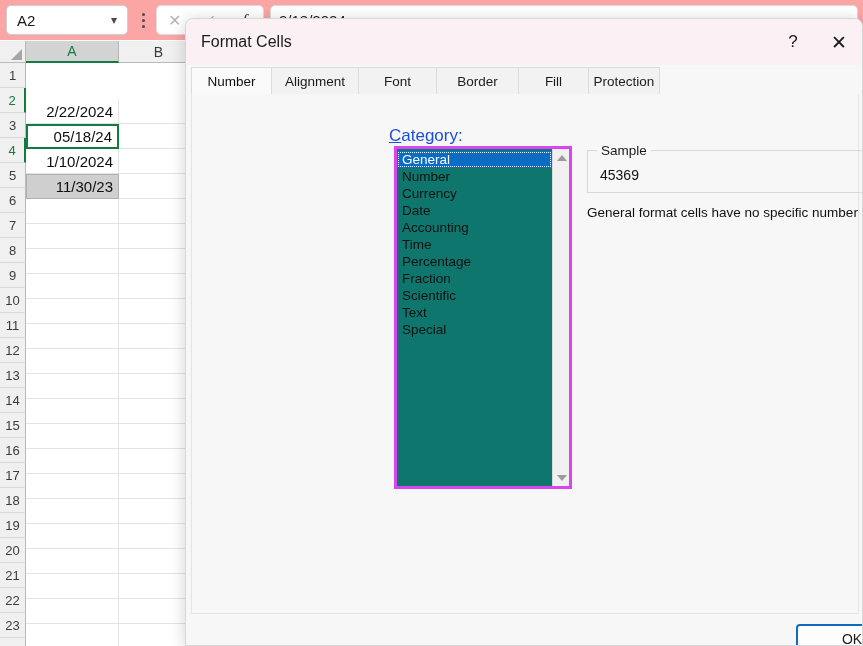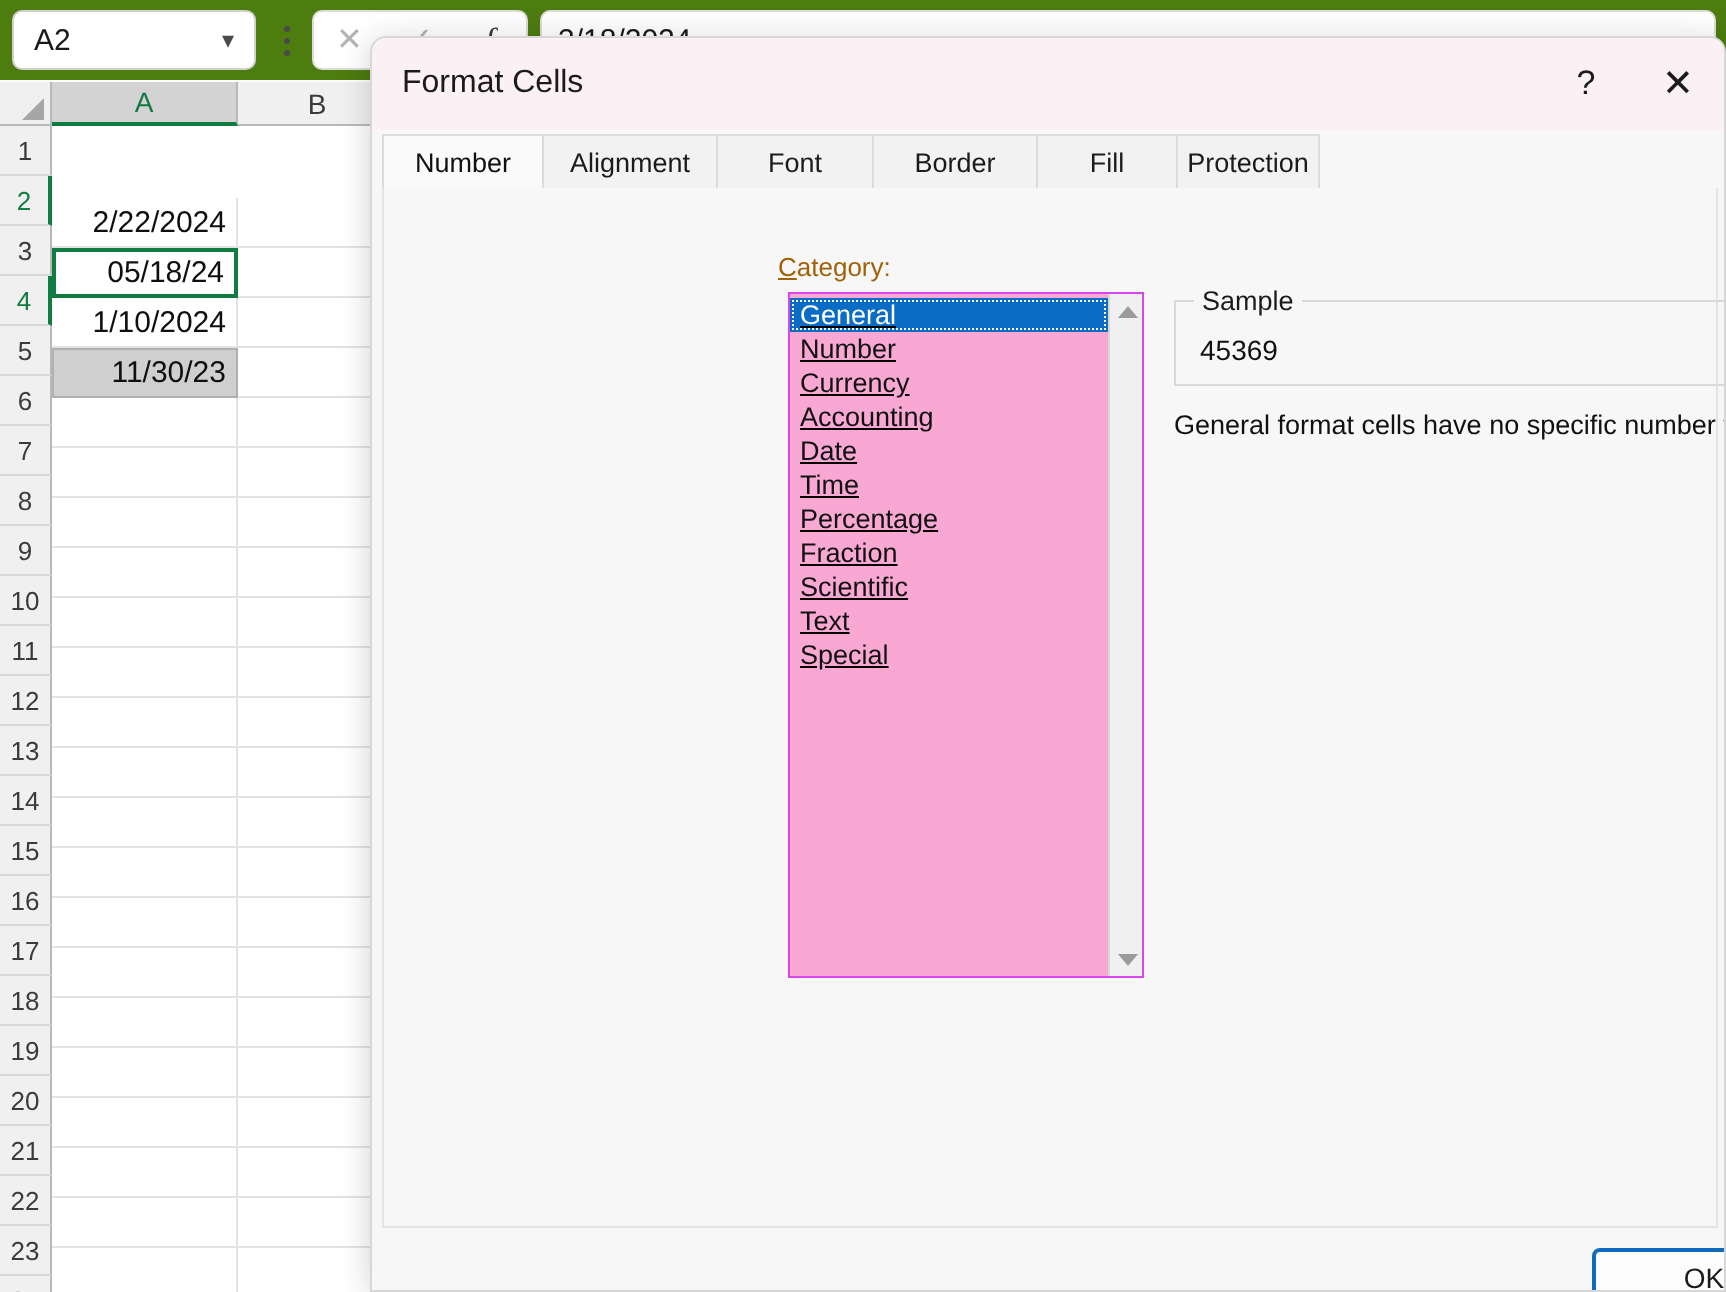--- a/index.html
+++ b/index.html
@@ -15,21 +15,21 @@
   
   #excel-app {
     position: absolute; inset: 0;
     background: #ffffff;
   }
 
   
   #formula-strip {
     position: absolute; left: 0; top: 0;
     width: 863px; height: 40px;
-    background: #4d7c0f;
+    background: #fca5a5;
   }
   #name-box {
     position: absolute; left: 6px; top: 5px;
     width: 122px; height: 30px;
     background: #ffffff;
     border: 1px solid #d0d0d0;
     border-radius: 5px;
     display: flex; align-items: center;
   }
   #name-box .nb-text {
@@ -189,30 +189,29 @@
     position: absolute; left: 5px; top: 75px;
     width: 668px; height: 520px;
     background: #f7f7f7;
     border: 1px solid #e4e4e4;
     border-top: none;
   }
 
   
   #cat-label {
     position: absolute; left: 203px; top: 107px;
-    font-size: 13px; color: #a16207;
+    font-size: 17px; color: #1d4ed8;
   }
   #cat-label u { text-decoration: underline; }
   #cat-list {
     position: absolute; left: 208px; top: 127px;
     width: 178px; height: 343px;
-    background: #f9a8d4;
-    border: 1px solid #d946ef;
+    background: #0f766e;
+    border: 3px solid #d946ef;
     display: flex;
-    text-decoration: underline;
   }
   #cat-items {
     flex: 1;
     padding: 2px 0 0 0;
     overflow: hidden;
   }
   .cat-item {
     height: 17px;
     padding-left: 5px;
     display: flex; align-items: center;
@@ -525,22 +524,22 @@
     </div>
   <div id="tab-panel"></div>
 
   <div id="cat-label"><u>C</u><span>ategory:</span></div>
 
   <div id="cat-list">
     <div id="cat-items">
         <div class="cat-item selected">General</div>
         <div class="cat-item">Number</div>
         <div class="cat-item">Currency</div>
+        <div class="cat-item">Date</div>
         <div class="cat-item">Accounting</div>
-        <div class="cat-item">Date</div>
         <div class="cat-item">Time</div>
         <div class="cat-item">Percentage</div>
         <div class="cat-item">Fraction</div>
         <div class="cat-item">Scientific</div>
         <div class="cat-item">Text</div>
         <div class="cat-item">Special</div>
       </div>
     <div id="cat-scroll">
       <span class="sbarrow up">
           <i class="a"></i>

